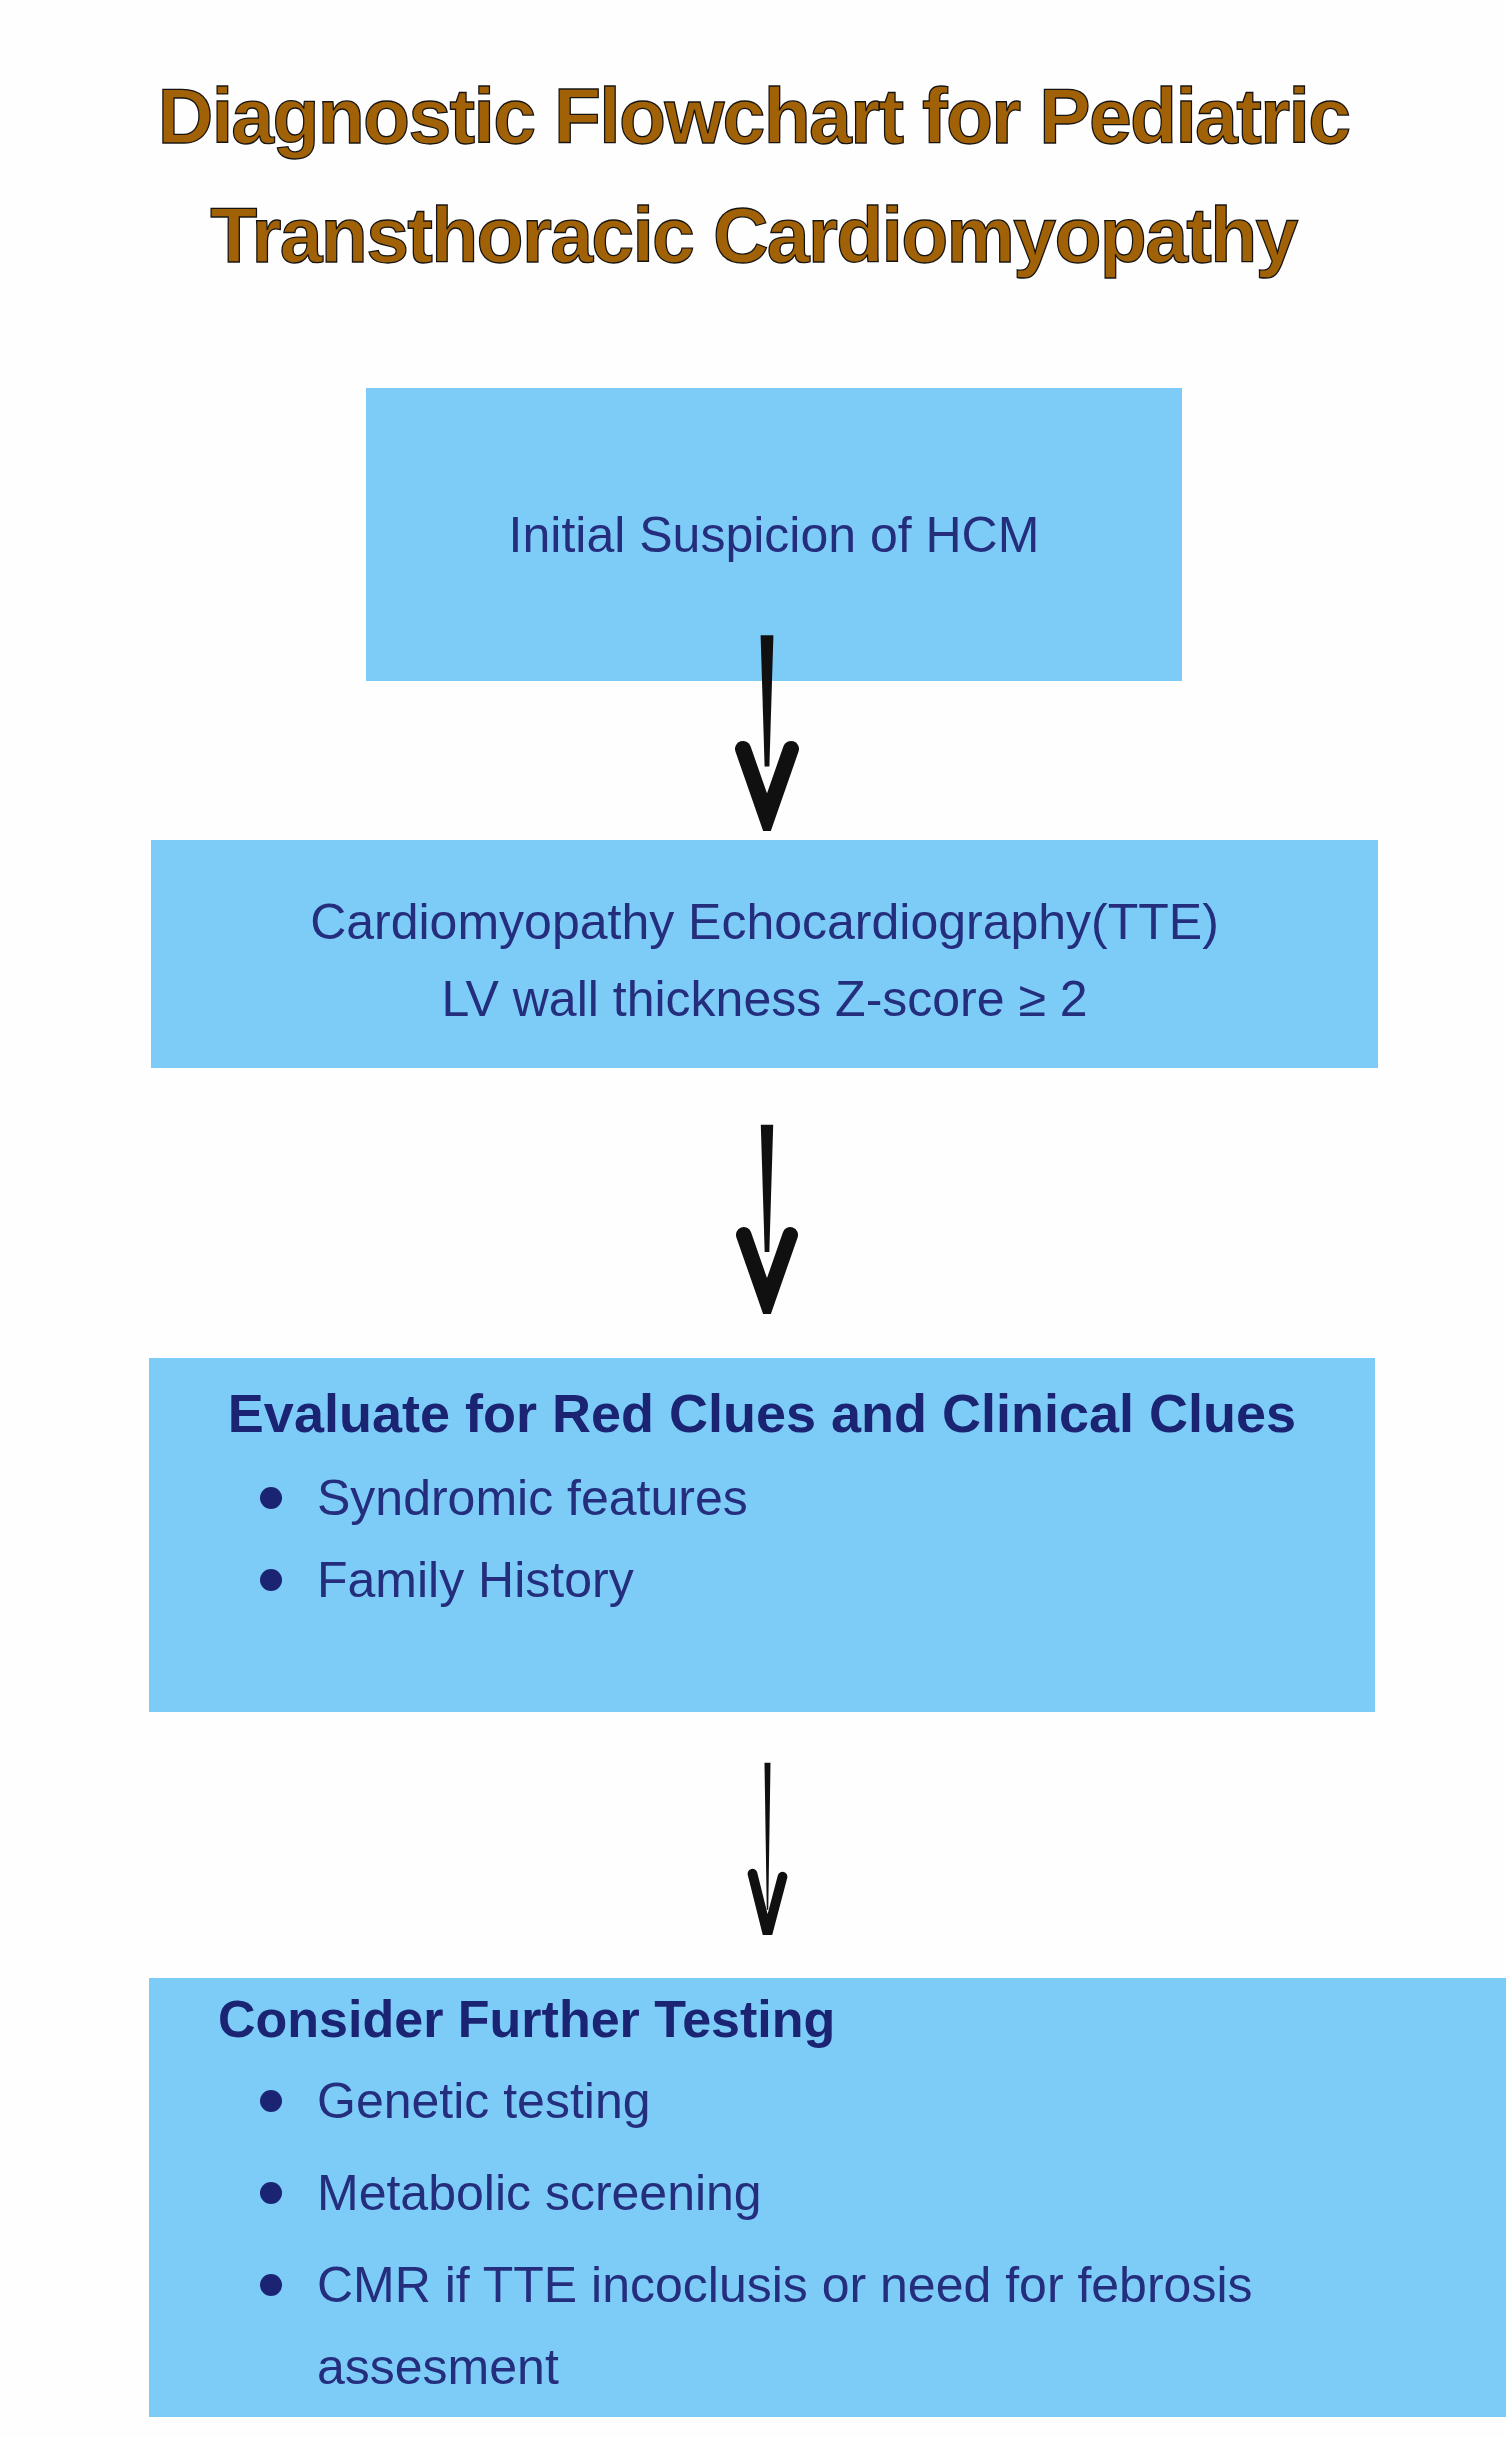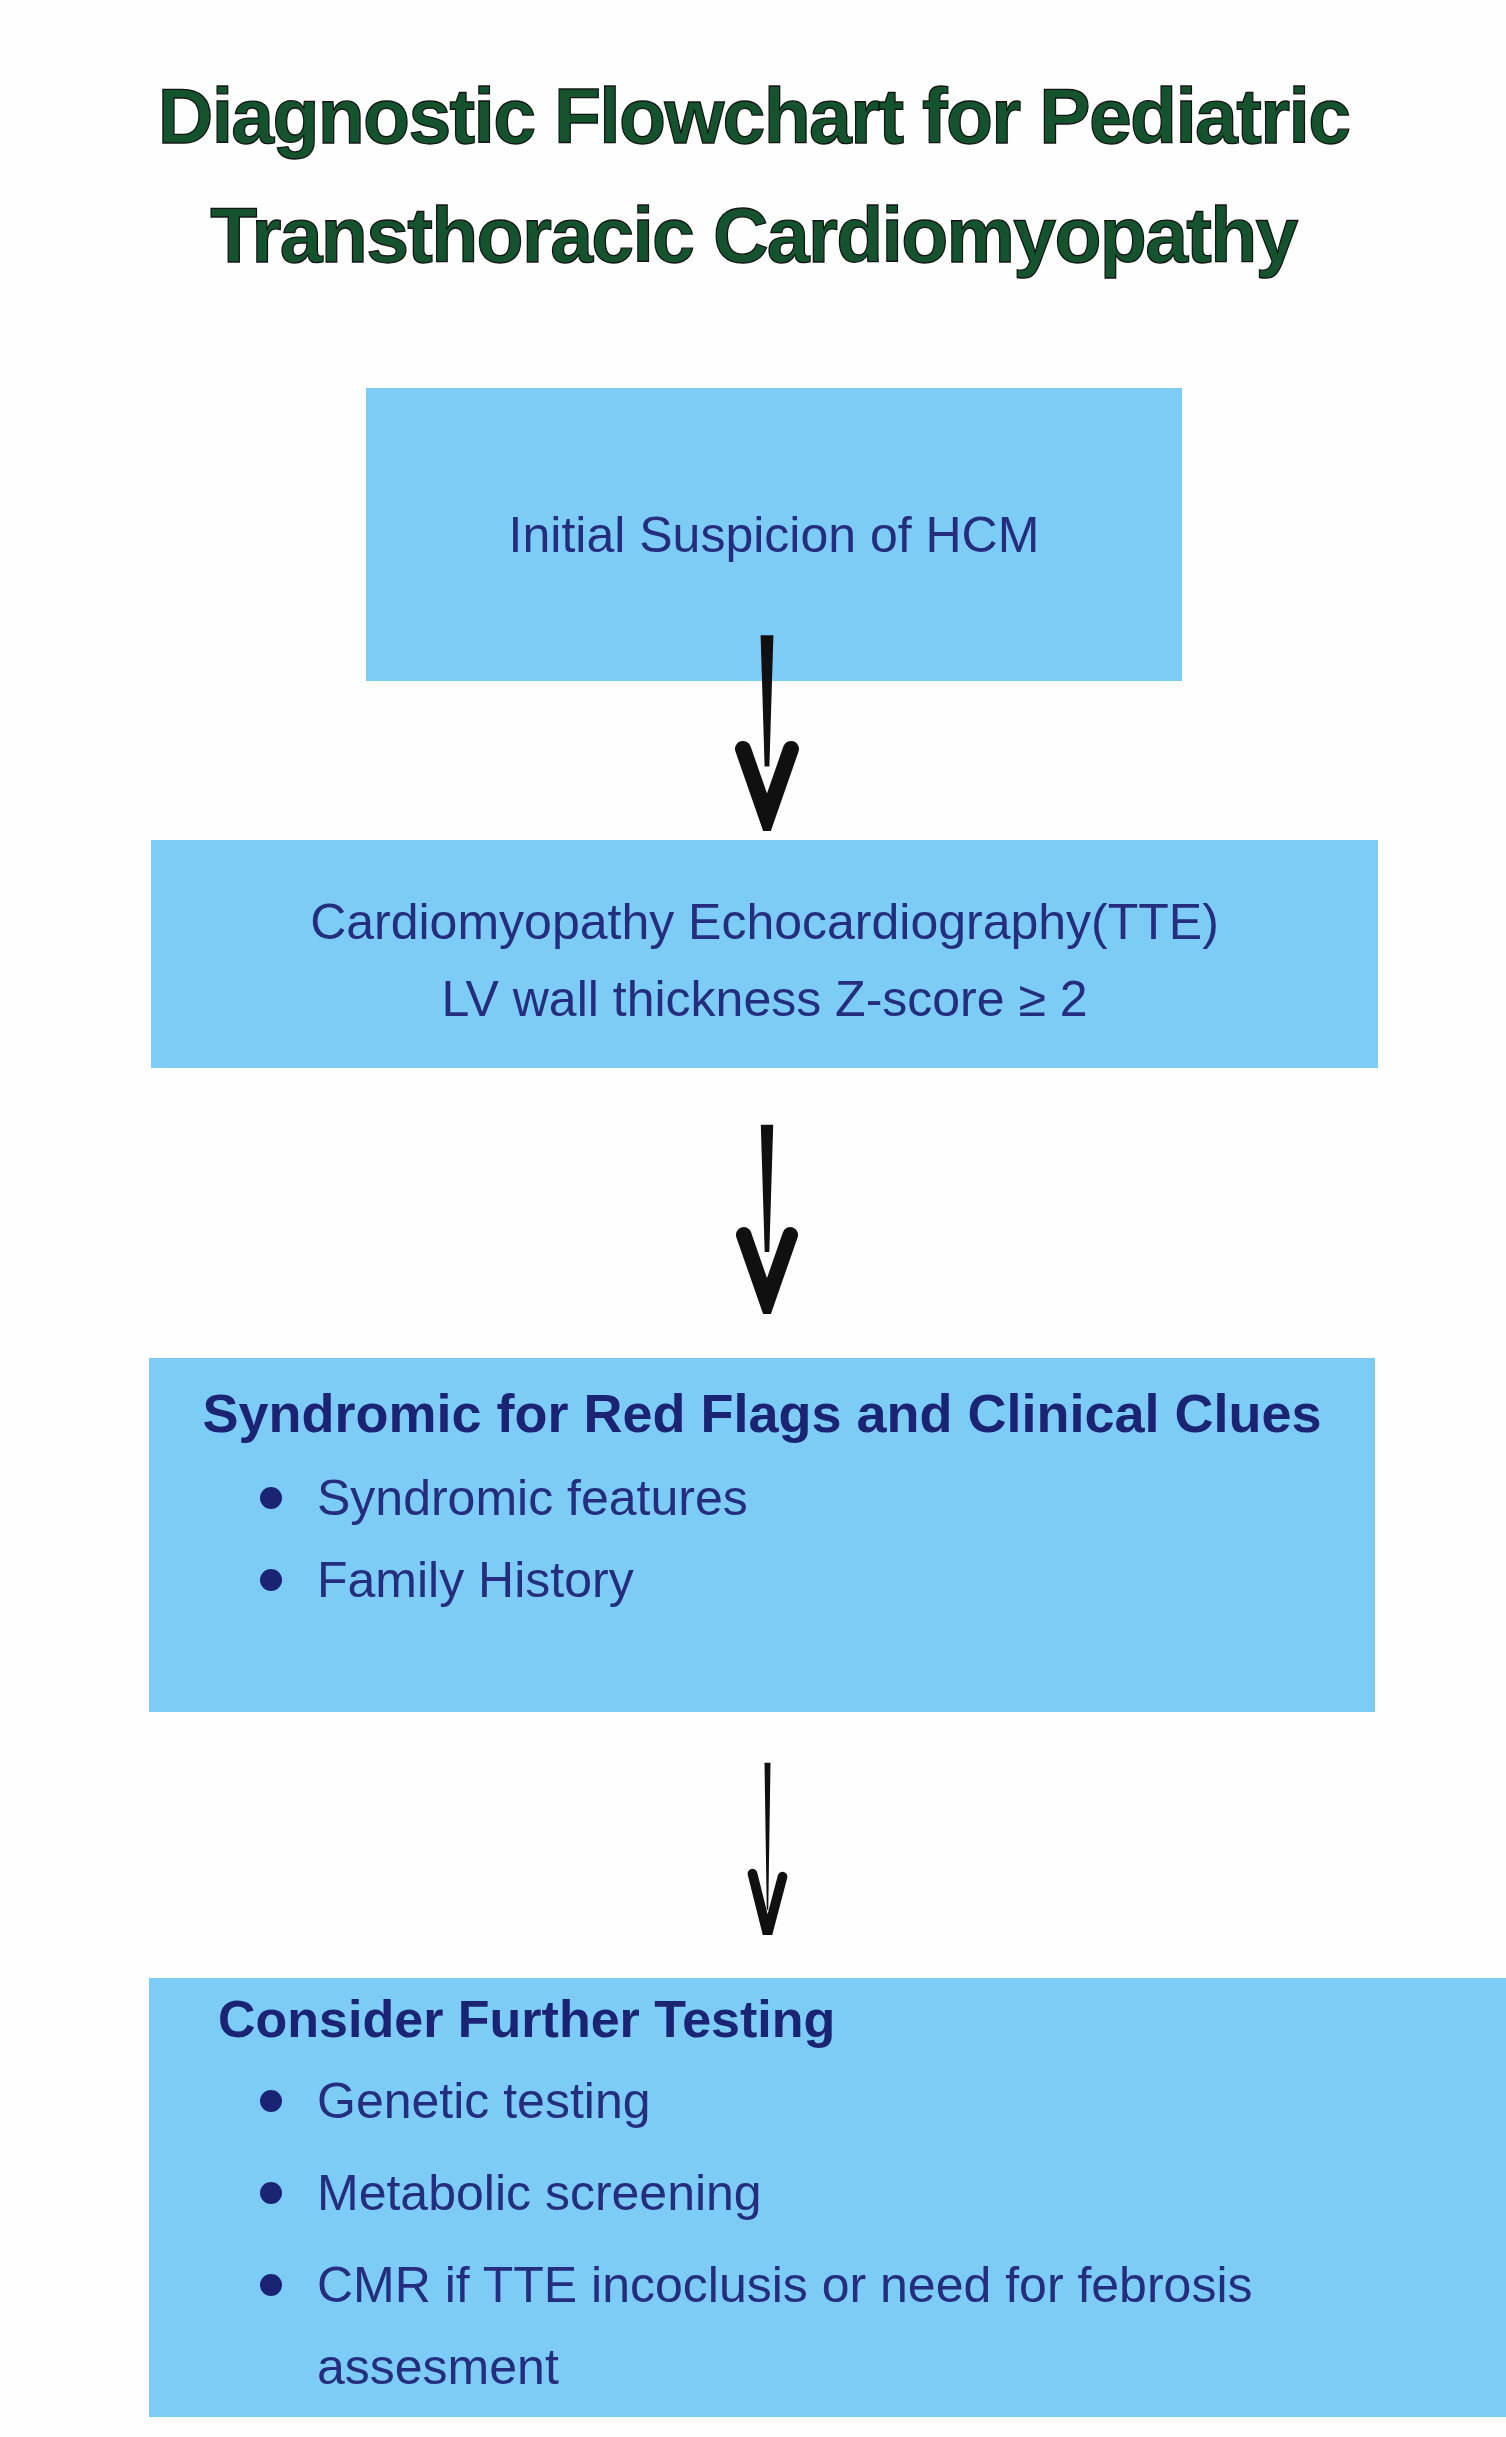--- a/index.html
+++ b/index.html
@@ -10,21 +10,21 @@
     position:relative;
     overflow:hidden;
   }
   .page { position:absolute; inset:0; }
 
   .title {
     position:absolute; top:5px; left:0; width:100%;
     text-align:center;
     font-size:77px; font-weight:700; letter-spacing:-1.7px;
     line-height:119px;
-    color:#14532d;
+    color:#a16207;
     -webkit-text-stroke:1.3px #141414;
   }
 
   .node {
     position:absolute;
     background:#7dccf8;
     color:#242e7c;
     box-sizing:border-box;
   }
 
@@ -94,21 +94,21 @@
     <div>Cardiomyopathy Echocardiography(TTE)</div>
     <div>LV wall thickness Z-score ≥ 2</div>
   </div>
 
   <svg class="arrow arrow2" viewBox="0 0 100 250" aria-hidden="true">
     <path d="M42 6 L58 6 L53 170 L47 170 Z" fill="#101010"></path>
     <path d="M20 148 L50 234 L80 148" fill="none" stroke="#101010" stroke-width="20" stroke-linecap="round" stroke-linejoin="miter"></path>
   </svg>
 
   <div class="node node3">
-    <div class="node-heading">Syndromic for Red Flags and Clinical Clues</div>
+    <div class="node-heading">Evaluate for Red Clues and Clinical Clues</div>
     <ul class="bullets">
       <li>
         <span class="dot"></span>
         <span class="bullet-text">Syndromic features</span>
       </li>
       <li>
         <span class="dot"></span>
         <span class="bullet-text">Family History</span>
       </li>
     </ul>

